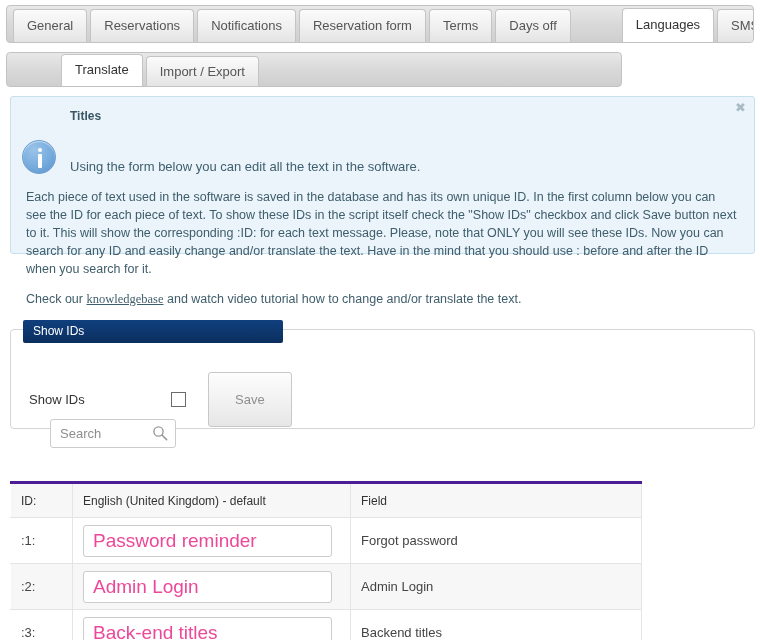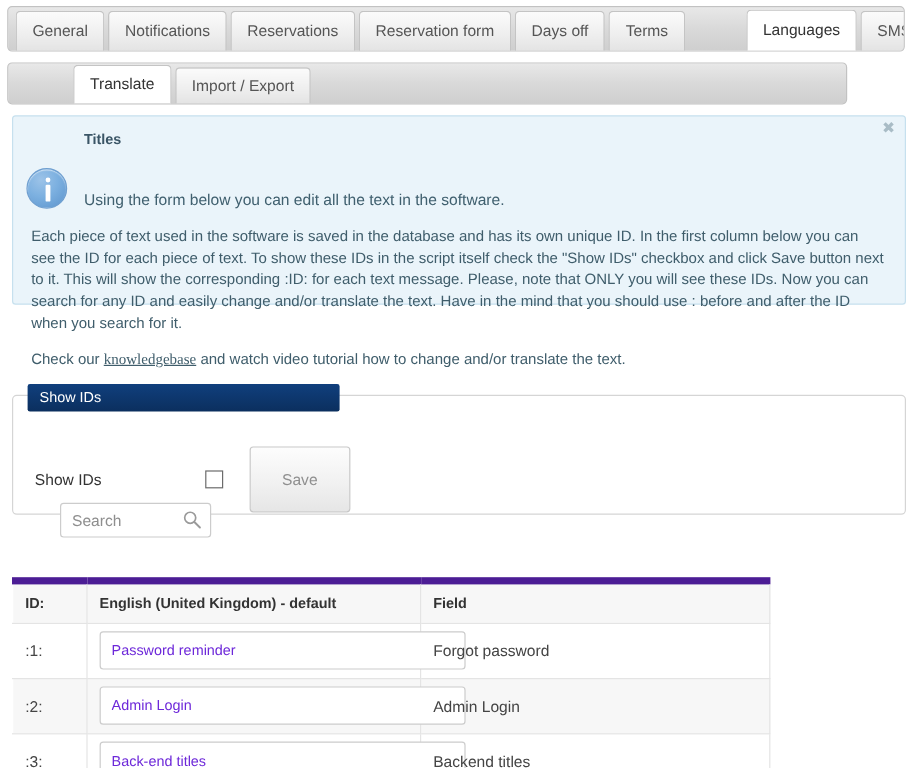--- a/index.html
+++ b/index.html
@@ -18,21 +18,21 @@
     position: absolute;
     background: linear-gradient(to bottom, #e8e8e8 0%, #d9d9d9 50%, #cfcfcf 100%);
     border: 1px solid #c2c2c2;
     border-radius: 4px;
     padding: 5px 0 0 6px;
     display: flex;
     align-items: flex-end;
     overflow: hidden;
   }
   .tabbar-main { left: 6px; top: 5px; width: 748px; height: 38px; }
-  .tabbar-sub  { left: 6px; top: 52px; width: 700px; height: 35px; text-align: center; }
+  .tabbar-sub  { left: 6px; top: 52px; width: 616px; height: 35px; text-align: center; }
 
   .tab {
     display: inline-block;
     background: linear-gradient(to bottom, #fbfbfb 0%, #efefef 55%, #e3e3e3 100%);
     border: 1px solid #c4c4c4;
     border-bottom: none;
     border-radius: 4px 4px 0 0;
     color: #555555;
     font-size: 13px;
     line-height: 1;
@@ -220,61 +220,61 @@
     border: 1px solid #e4e4e4;
     border-left: none;
     border-right: 1px solid #e4e4e4;
     vertical-align: middle;
     text-align: left;
   }
   .tbl th:first-child, .tbl td:first-child { border-left: 1px solid #ffffff; }
   .tbl thead th {
     background: #f7f7f7;
     font-size: 12px;
-    font-weight: bold;
+    font-weight: normal;
     color: #333333;
     height: 35px;
     padding: 0 10px;
-    border-top: 6px solid #4c1d95;
+    border-top: 3px solid #4c1d95;
     border-bottom: 1px solid #e4e4e4;
   }
   .tbl td {
     height: 46px;
     padding: 0 10px;
     font-size: 13px;
     color: #444444;
   }
   .tbl tbody tr.odd td  { background: #ffffff; }
   .tbl tbody tr.even td { background: #f7f7f7; }
   .col-id    { width: 62px; }
   .col-trans { width: 278px; }
   .col-field { width: 291px; }
   .cell-id { color: #555555; font-size: 12.5px; padding-left: 12px; }
   .txtinput {
-    width: 305px; height: 32px;
+    width: 249px; height: 32px;
     border: 1px solid #cccccc;
     border-radius: 3px;
     background: #ffffff;
     padding: 0 9px;
-    font-size: 12px;
-    color: #6d28d9;
+    font-size: 19px;
+    color: #ec4899;
     font-family: "Liberation Sans", sans-serif;
     outline: none;
   }
 </style>
 </head>
 <body>
 
 <div class="tabbar tabbar-main">
   <div class="tab">General</div>
+  <div class="tab">Reservations</div>
   <div class="tab">Notifications</div>
-  <div class="tab">Reservations</div>
   <div class="tab">Reservation form</div>
+  <div class="tab">Terms</div>
   <div class="tab">Days off</div>
-  <div class="tab">Terms</div>
   <div class="tab active">Languages</div>
   <div class="tab">SMS</div>
   <div class="tab">Backup</div>
 </div>
 
 <div class="tabbar tabbar-sub">
   <div class="tab active">Translate</div>
   <div class="tab">Import / Export</div>
 </div>
 

